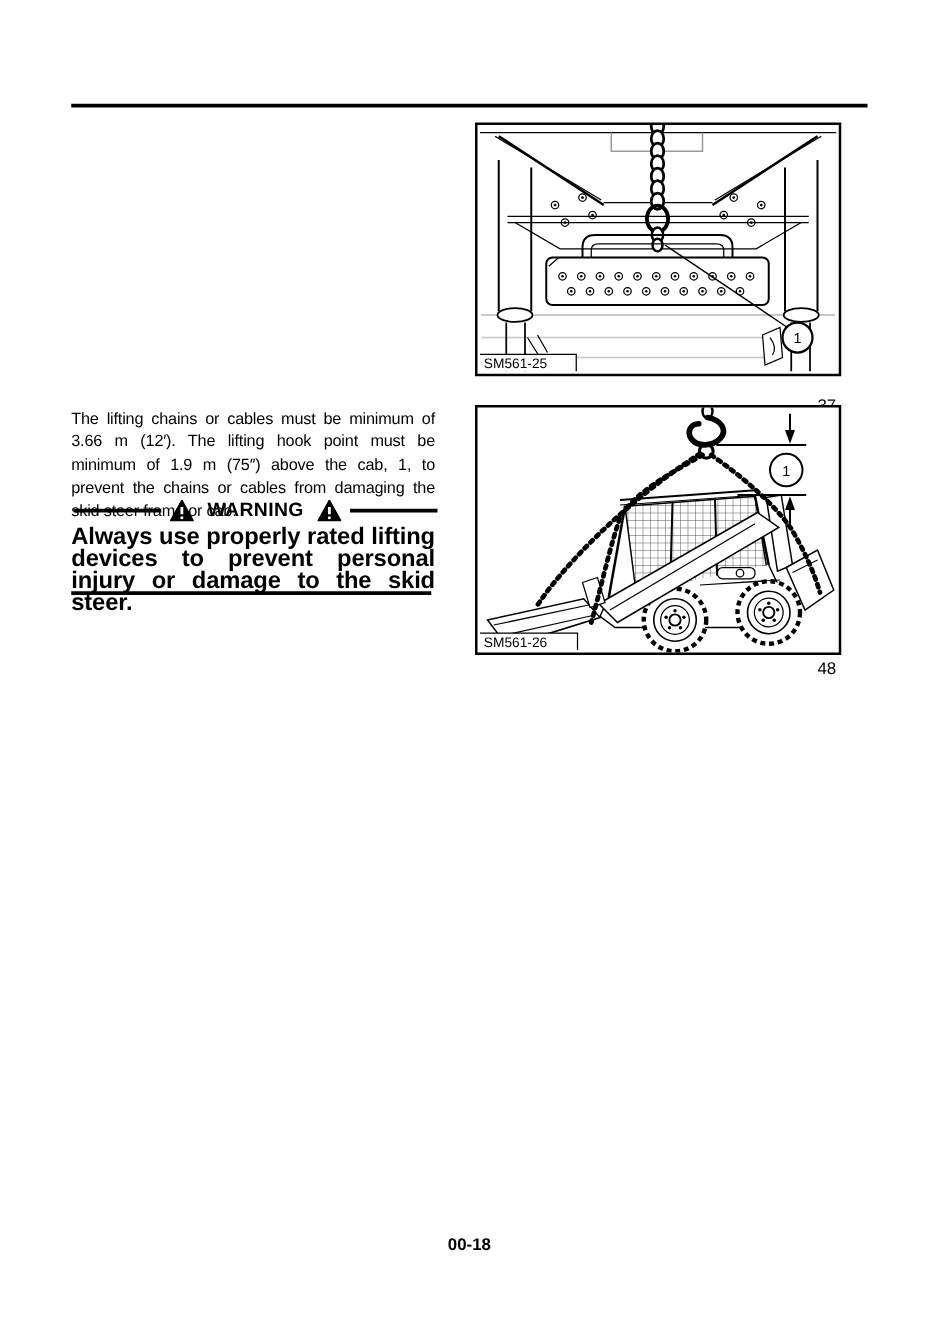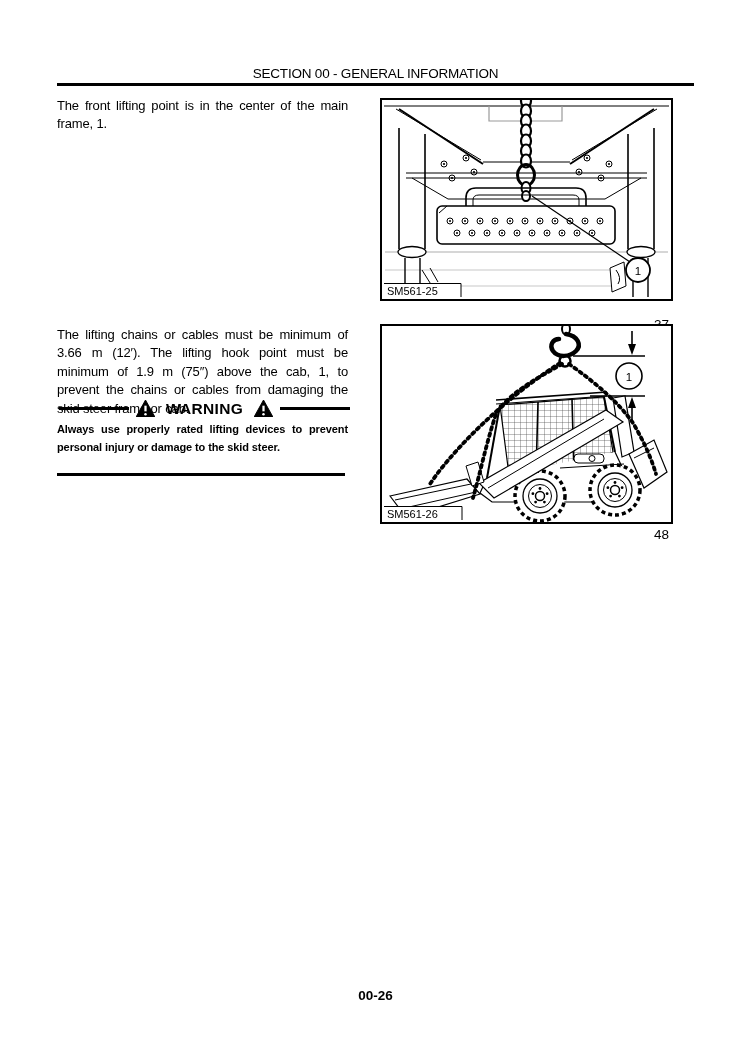--- a/index.html
+++ b/index.html
@@ -31,21 +31,21 @@
     position: absolute; left: 59px; top: 399px; width: 291px; height: 19px;
     display: flex; align-items: center;
   }
   .warn-rule { flex: 1; height: 2.5px; background: #000; }
   .warn-tri { margin: 0 7px; display: inline-flex; }
   .warn-title {
     font-weight: bold; font-size: 15.5px; letter-spacing: 0.3px; margin: 0 4px;
   }
   .warn-body {
     position: absolute; left: 57px; top: 421px; width: 291px;
-    font-weight: bold; font-size: 11px; line-height: 17.6px;
+    font-weight: bold; font-size: 19px; line-height: 17.6px;
     text-align: justify; letter-spacing: -0.1px;
   }
   .warn-bottom-rule {
     position: absolute; left: 57px; top: 473px; width: 288px; height: 2.5px;
     background: #000;
   }
   .figure {
     position: absolute; left: 380px; width: 293px;
     border: 2px solid #000; background: #fff;
   }
@@ -62,24 +62,22 @@
     position: absolute; left: 0; top: 988px; width: 751px;
     text-align: center; font-weight: bold; font-size: 13.5px;
   }
   svg text { font-family: "Liberation Sans", sans-serif; fill: #000; }
 </style>
 </head>
 <body>
 
 <div class="page">
 
-  <div class="header-title">SECTION 00 - GENERAL INFORMATION</div>
   <div class="header-rule"></div>
 
-  <div class="para" id="para1">The front lifting point is in the center of the main frame, 1.</div>
 
   <div class="figure" id="fig37">
     <svg viewBox="0 0 289 199">
       <defs>
         <g id="bolt37">
           <circle r="3" fill="none" stroke="#000" stroke-width="1"></circle>
           <circle r="1.1" fill="#000"></circle>
         </g>
         <g id="pbolt">
           <circle r="3" fill="none" stroke="#000" stroke-width="1"></circle>
@@ -284,15 +282,15 @@
 
       <g>
         <rect x="2" y="180.5" width="78" height="13.5" fill="#fff"></rect>
         <path d="M2,180.5 H80 V194" fill="none" stroke="#000" stroke-width="1"></path>
         <text x="5" y="191.5" font-size="11">SM561-26</text>
       </g>
     </svg>
   </div>
   <div class="fig-number" id="fig38-num">48</div>
 
-  <div class="footer">00-26</div>
+  <div class="footer">00-18</div>
 
 </div>
 
 </body></html>

